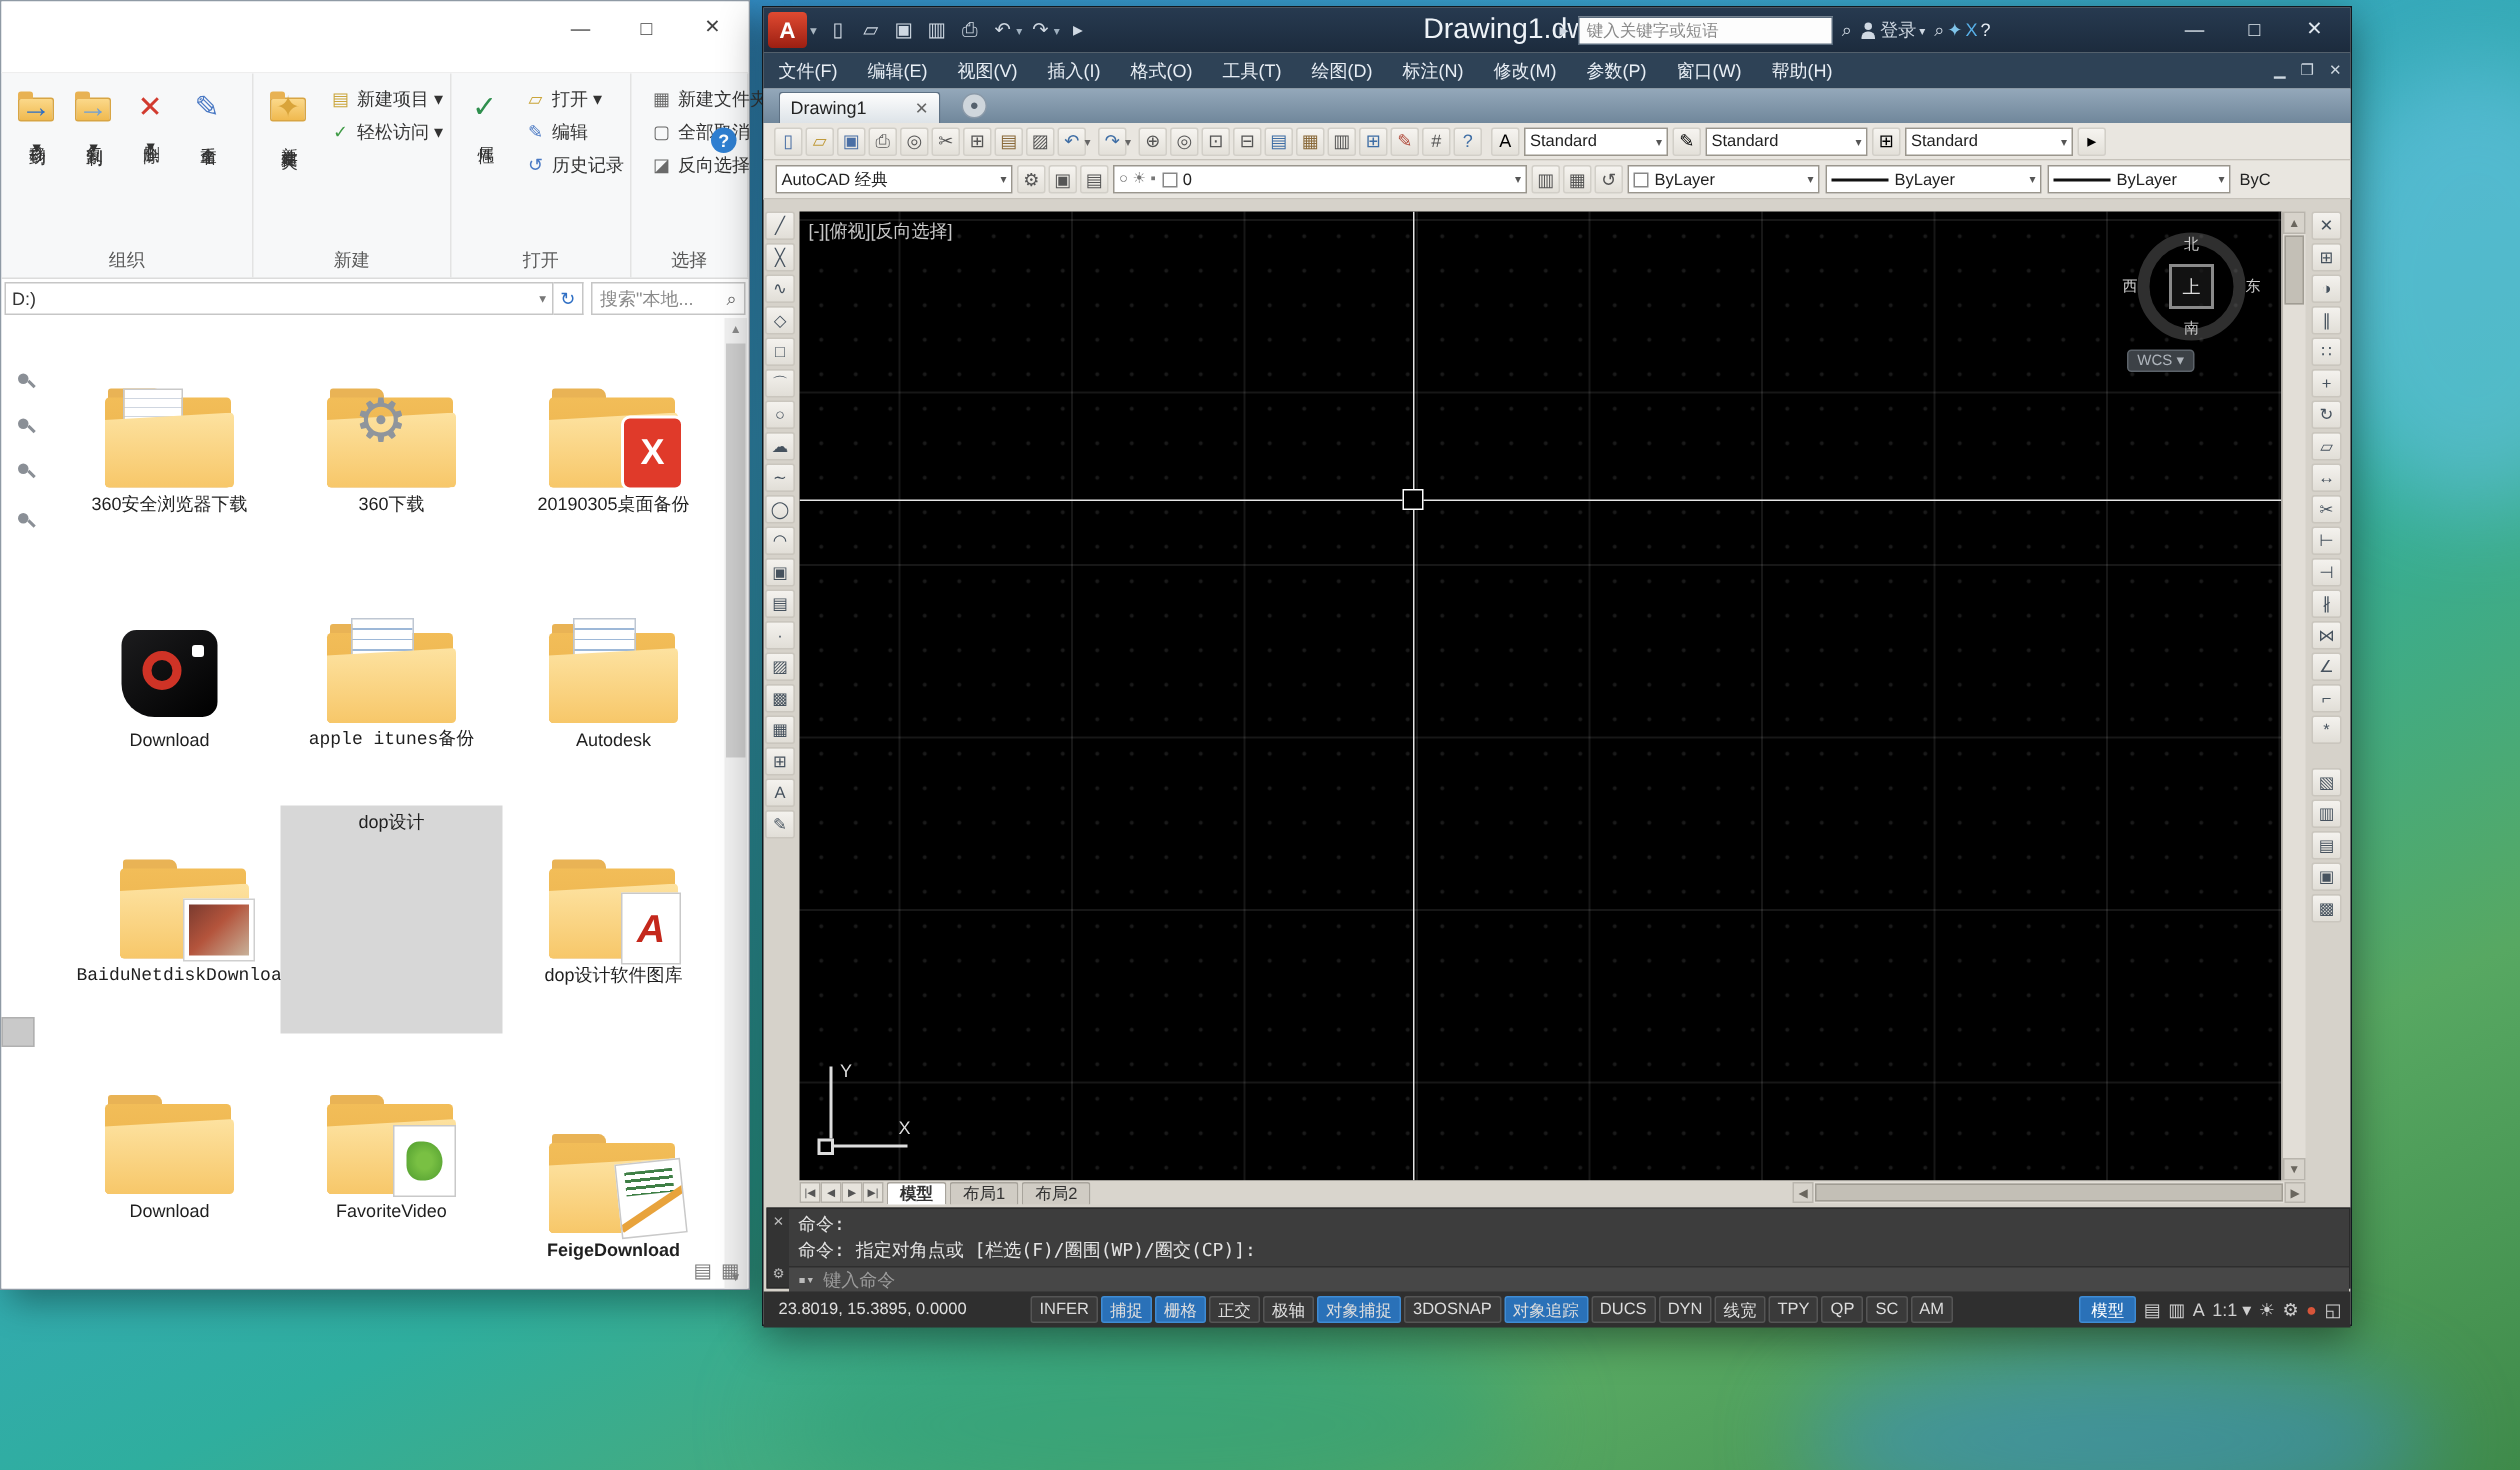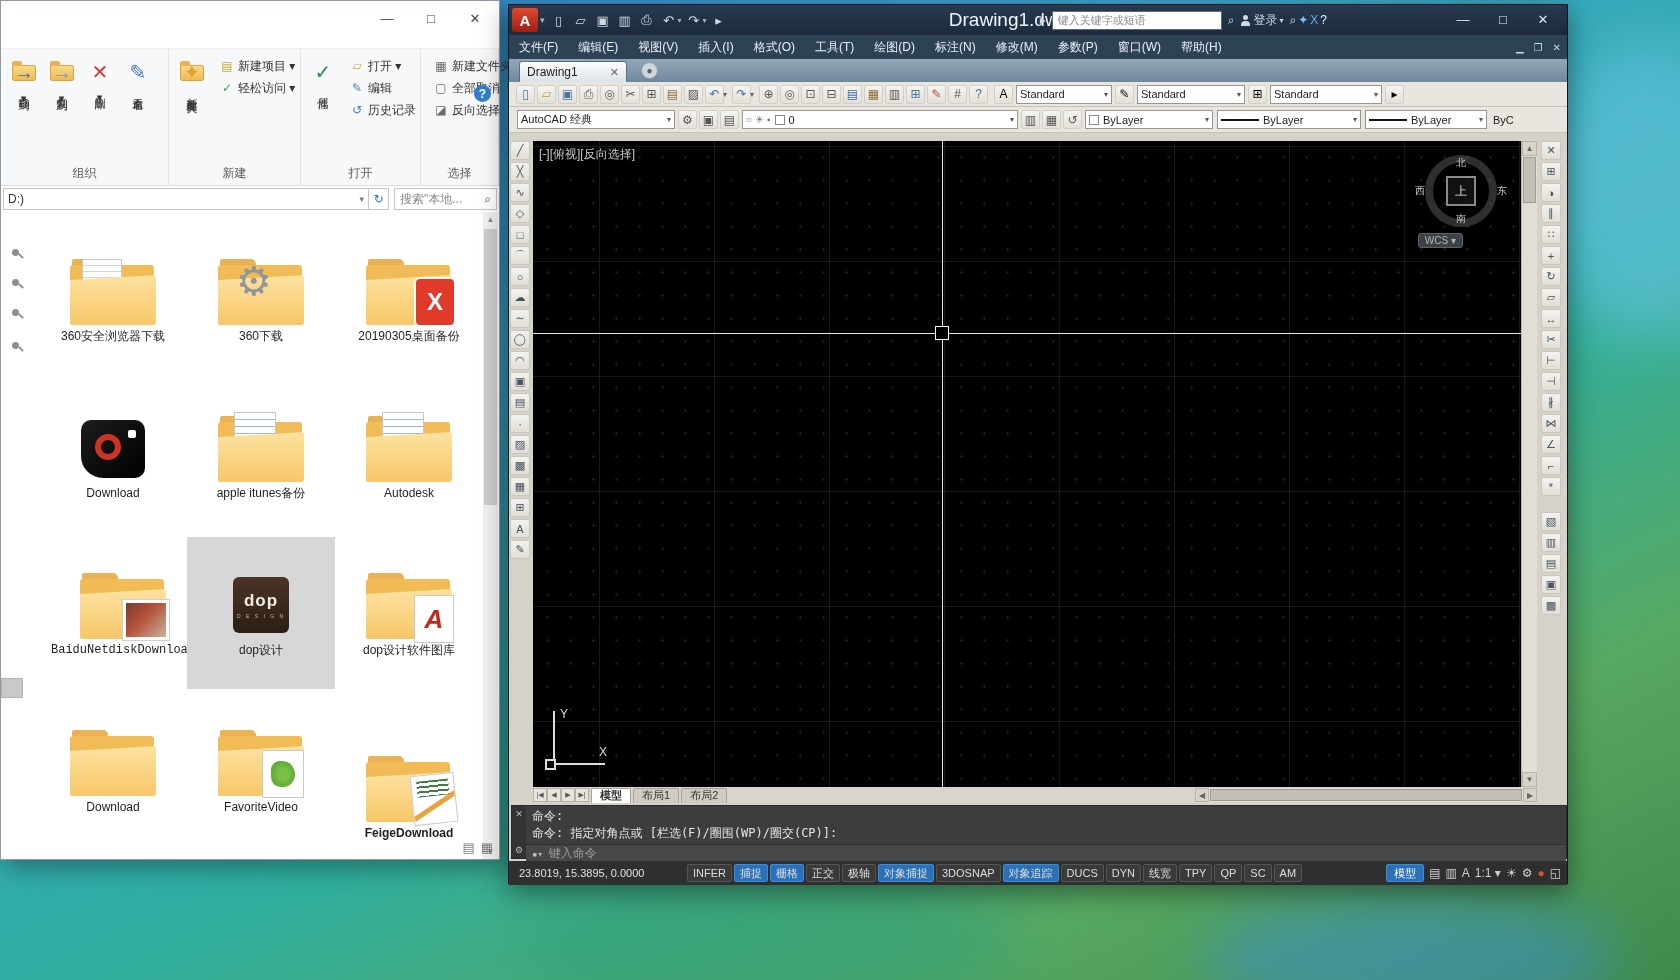--- a/index.html
+++ b/index.html
@@ -363,21 +363,21 @@
         </div>
         <div class="file-item" style="left: 38px; top: 168px;">
           <div class="ficon">
             <div class="apower-tile">
               <div class="apower-ring"></div>
               <div class="apower-dot"></div>
             </div>
           </div>
           <div class="flabel">Download</div>
         </div>
-        <div class="file-item" style="left: 186px; top: 168px;">
+        <div class="file-item" style="left: 186px; top: 168px; font-family: Liberation Mono, monospace;">
           <div class="ficon">
             <div class="folder">
               <div class="fback"></div>
               <div class="fbody"></div>
               <div class="ins ins-lines"></div>
               <div class="ffront"></div>
             </div>
           </div>
           <div class="flabel">apple itunes备份</div>
         </div>
@@ -399,26 +399,20 @@
               <div class="fbody"></div>
               <div class="ffront"></div>
               <div class="ins-top ins-photo">
                 <div class="ph"></div>
               </div>
             </div>
           </div>
           <div class="flabel">BaiduNetdiskDownload</div>
         </div>
         <div class="file-item selected" style="left: 186px; top: 325px;">
-          <div class="ficon">
-            <div class="dop-tile">
-              <div class="dop-word">dop</div>
-              <div class="dop-sub">D E S I G N</div>
-            </div>
-          </div>
           <div class="flabel">dop设计</div>
         </div>
         <div class="file-item" style="left: 334px; top: 325px;">
           <div class="ficon">
             <div class="folder">
               <div class="fback"></div>
               <div class="fbody"></div>
               <div class="ffront"></div>
               <div class="ins-top ins-acad">A</div>
             </div>

